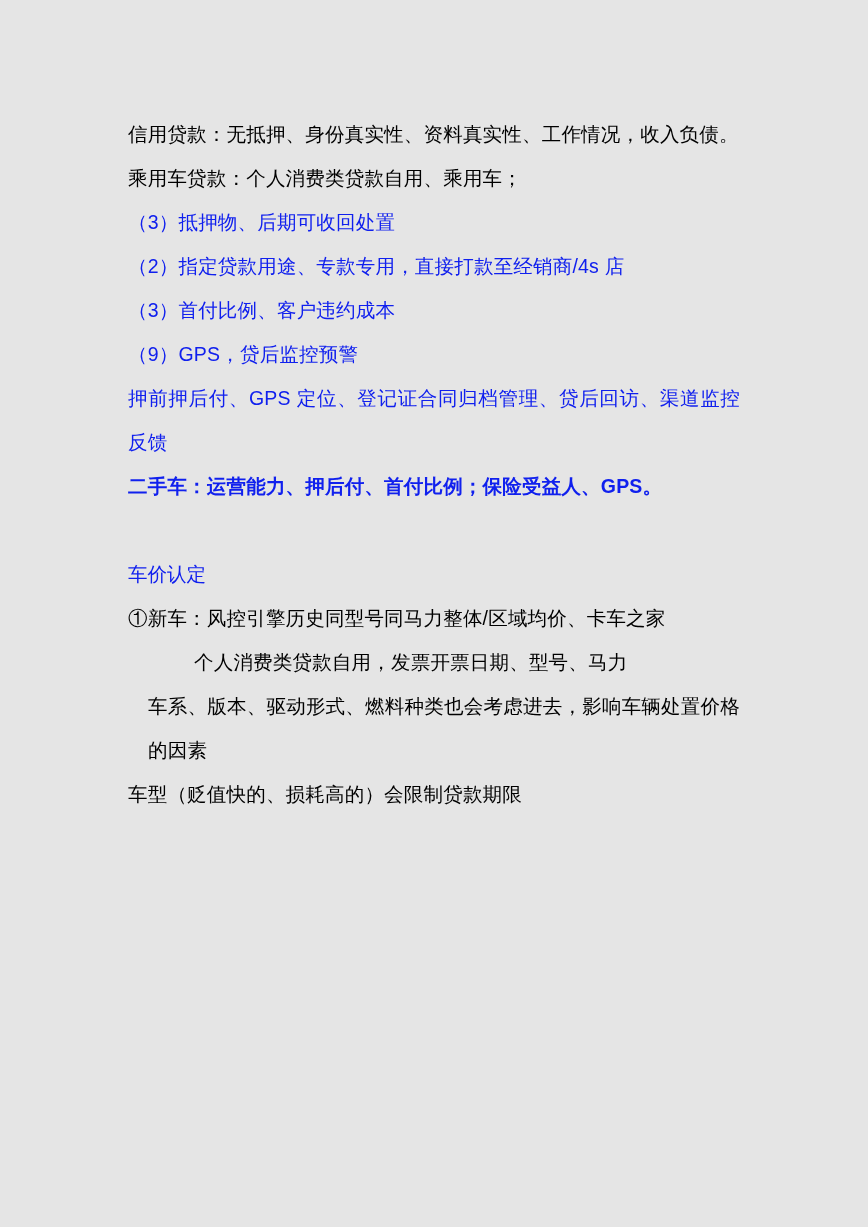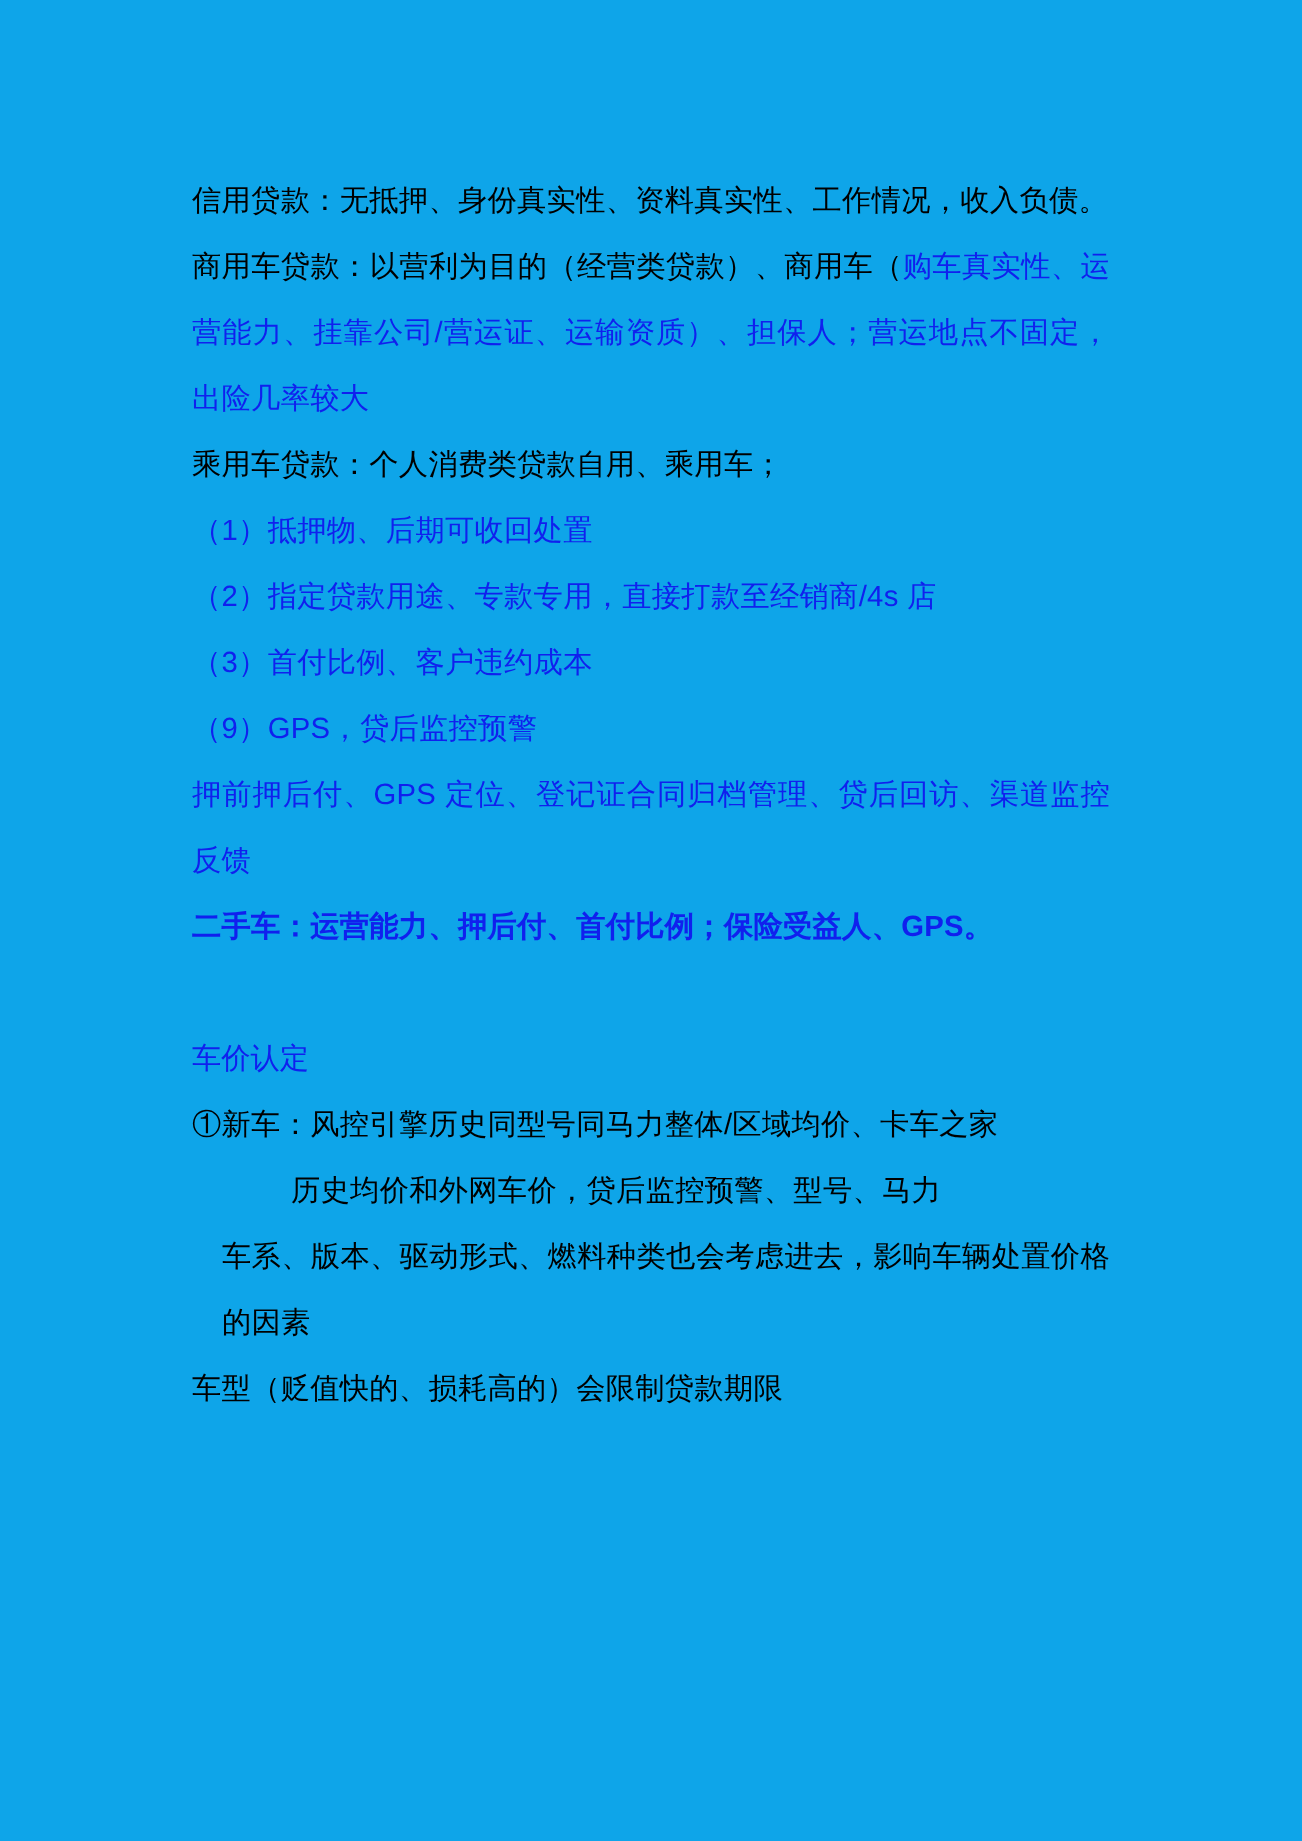--- a/index.html
+++ b/index.html
@@ -11,21 +11,21 @@
     width: 868px;
     height: 1227px;
     font-family: "Liberation Sans", sans-serif;
     color: #000000;
     -webkit-font-smoothing: antialiased;
   }
   .page {
     position: relative;
     width: 868px;
     height: 1227px;
-    background: #0ea5e9;
+    background: #e5e5e5;
     box-sizing: border-box;
     padding: 112px 128px 0 128px;
   }
   .doc-body {
     width: 612px;
   }
   .para {
     font-size: 19.5px;
     line-height: 44px;
     letter-spacing: 0.2px;
@@ -52,30 +52,27 @@
 </head>
 <body>
 
 <div class="page">
   <div class="doc-body">
 
     <p class="para">
       <span class="inline black">信用贷款：无抵押、身份真实性、资料真实性、工作情况，收入负债。</span>
     </p>
 
-    <p class="para">
-      <span class="inline black">商用车贷款：以营利为目的（经营类贷款）、商用车（</span><span class="inline blue">购车真实性、运营能力、挂靠公司/营运证、运输资质）、担保人；营运地点不固定，出险几率较大</span>
-    </p>
 
     <p class="para">
       <span class="inline black">乘用车贷款：个人消费类贷款自用、乘用车；</span>
     </p>
 
     <p class="para">
-      <span class="inline blue">（1）抵押物、后期可收回处置</span>
+      <span class="inline blue">（3）抵押物、后期可收回处置</span>
     </p>
 
     <p class="para">
       <span class="inline blue">（2）指定贷款用途、专款专用，直接打款至经销商/4s 店</span>
     </p>
 
     <p class="para">
       <span class="inline blue">（3）首付比例、客户违约成本</span>
     </p>
 
@@ -94,21 +91,21 @@
     <div class="spacer-block"></div>
 
     <p class="heading">车价认定</p>
 
     <p class="para">
       <span class="inline black">①新车：风控引擎历史同型号同马力整体/区域均价、卡车之家</span>
     </p>
 
 
     <p class="para indent-big">
-      <span class="inline black">历史均价和外网车价，贷后监控预警、型号、马力</span>
+      <span class="inline black">个人消费类贷款自用，发票开票日期、型号、马力</span>
     </p>
 
     <p class="para indent-small">
       <span class="inline black">车系、版本、驱动形式、燃料种类也会考虑进去，影响车辆处置价格的因素</span>
     </p>
 
     <p class="para">
       <span class="inline black">车型（贬值快的、损耗高的）会限制贷款期限</span>
     </p>
 

